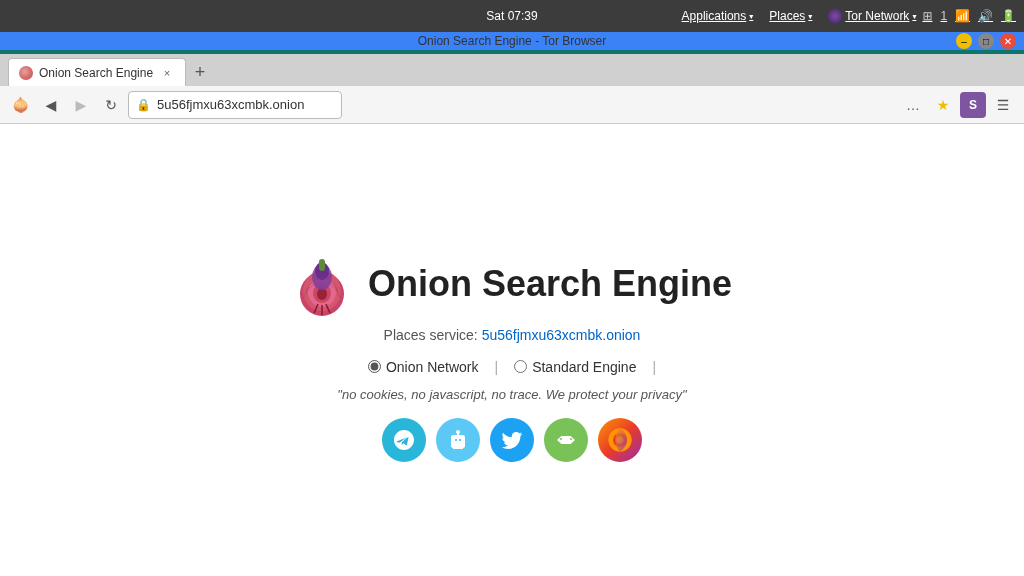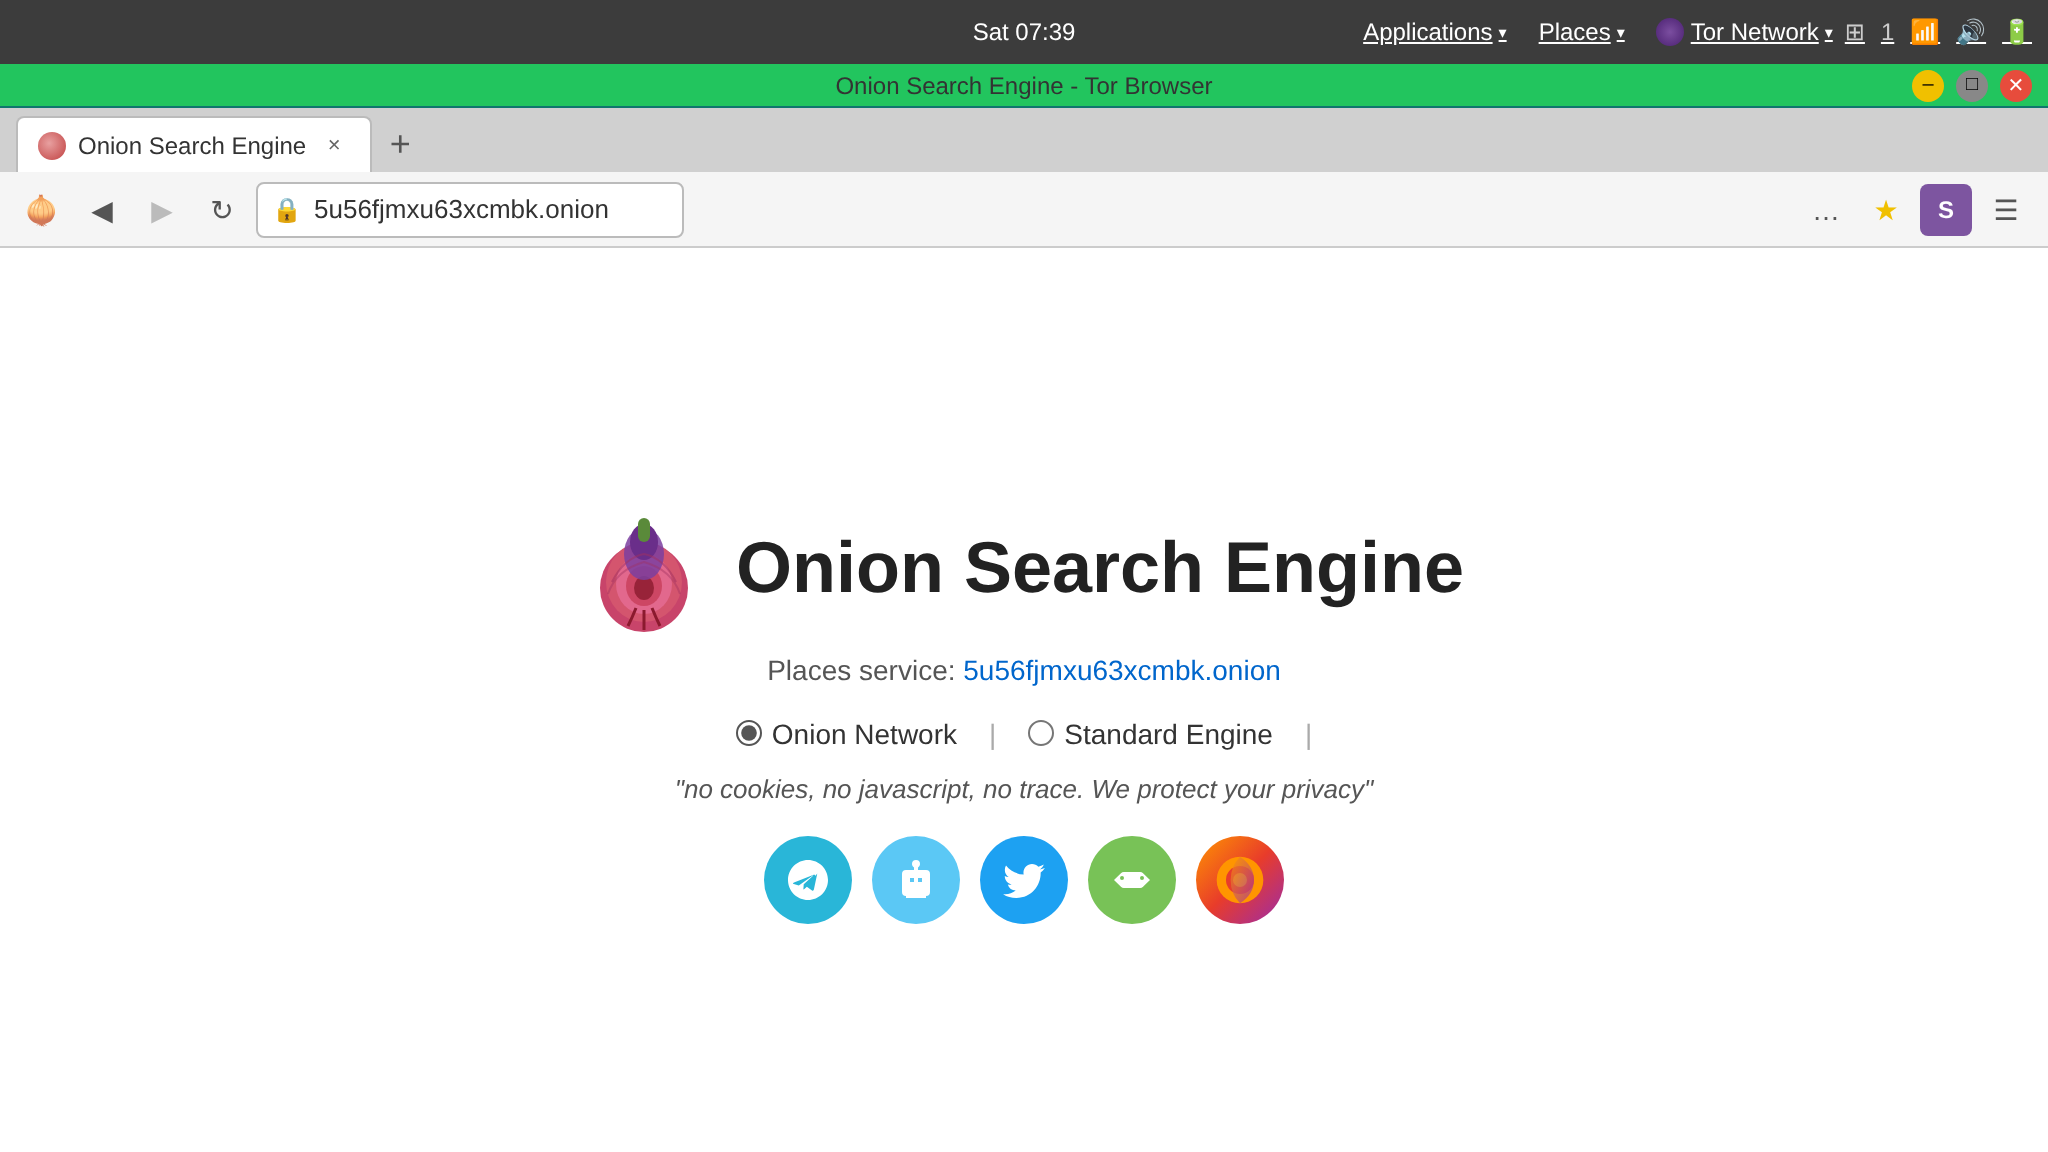--- a/index.html
+++ b/index.html
@@ -22,28 +22,28 @@
       background: none; border: none; color: #fff; font-size: 12px; cursor: pointer; padding: 2px 6px; display: flex; align-items: center; gap: 3px;
     }
     .sys-btn .arrow { font-size: 8px; }
     .tor-icon { width: 14px; height: 14px; background: radial-gradient(circle, #7b4ea0, #4a2070); border-radius: 50%; display: inline-block; }
     .system-bar-center { position: absolute; left: 50%; transform: translateX(-50%); }
     .system-bar-right { display: flex; align-items: center; gap: 8px; }
     .sys-right-icon { color: #ccc; font-size: 12px; }
 
     
     .title-bar {
-      background: #22c55e;
+      background: #3b82f6;
       height: 22px;
       display: flex;
       align-items: center;
       justify-content: center;
       font-size: 12px;
       color: #333;
-      border-bottom: 1px solid #0f766e;
+      border-bottom: 4px solid #0f766e;
       position: relative;
     }
     .window-controls {
       position: absolute;
       right: 8px;
       display: flex;
       gap: 6px;
     }
     .win-ctrl {
       width: 16px; height: 16px; border-radius: 50%; border: none; cursor: pointer; display: flex; align-items: center; justify-content: center; font-size: 10px;

